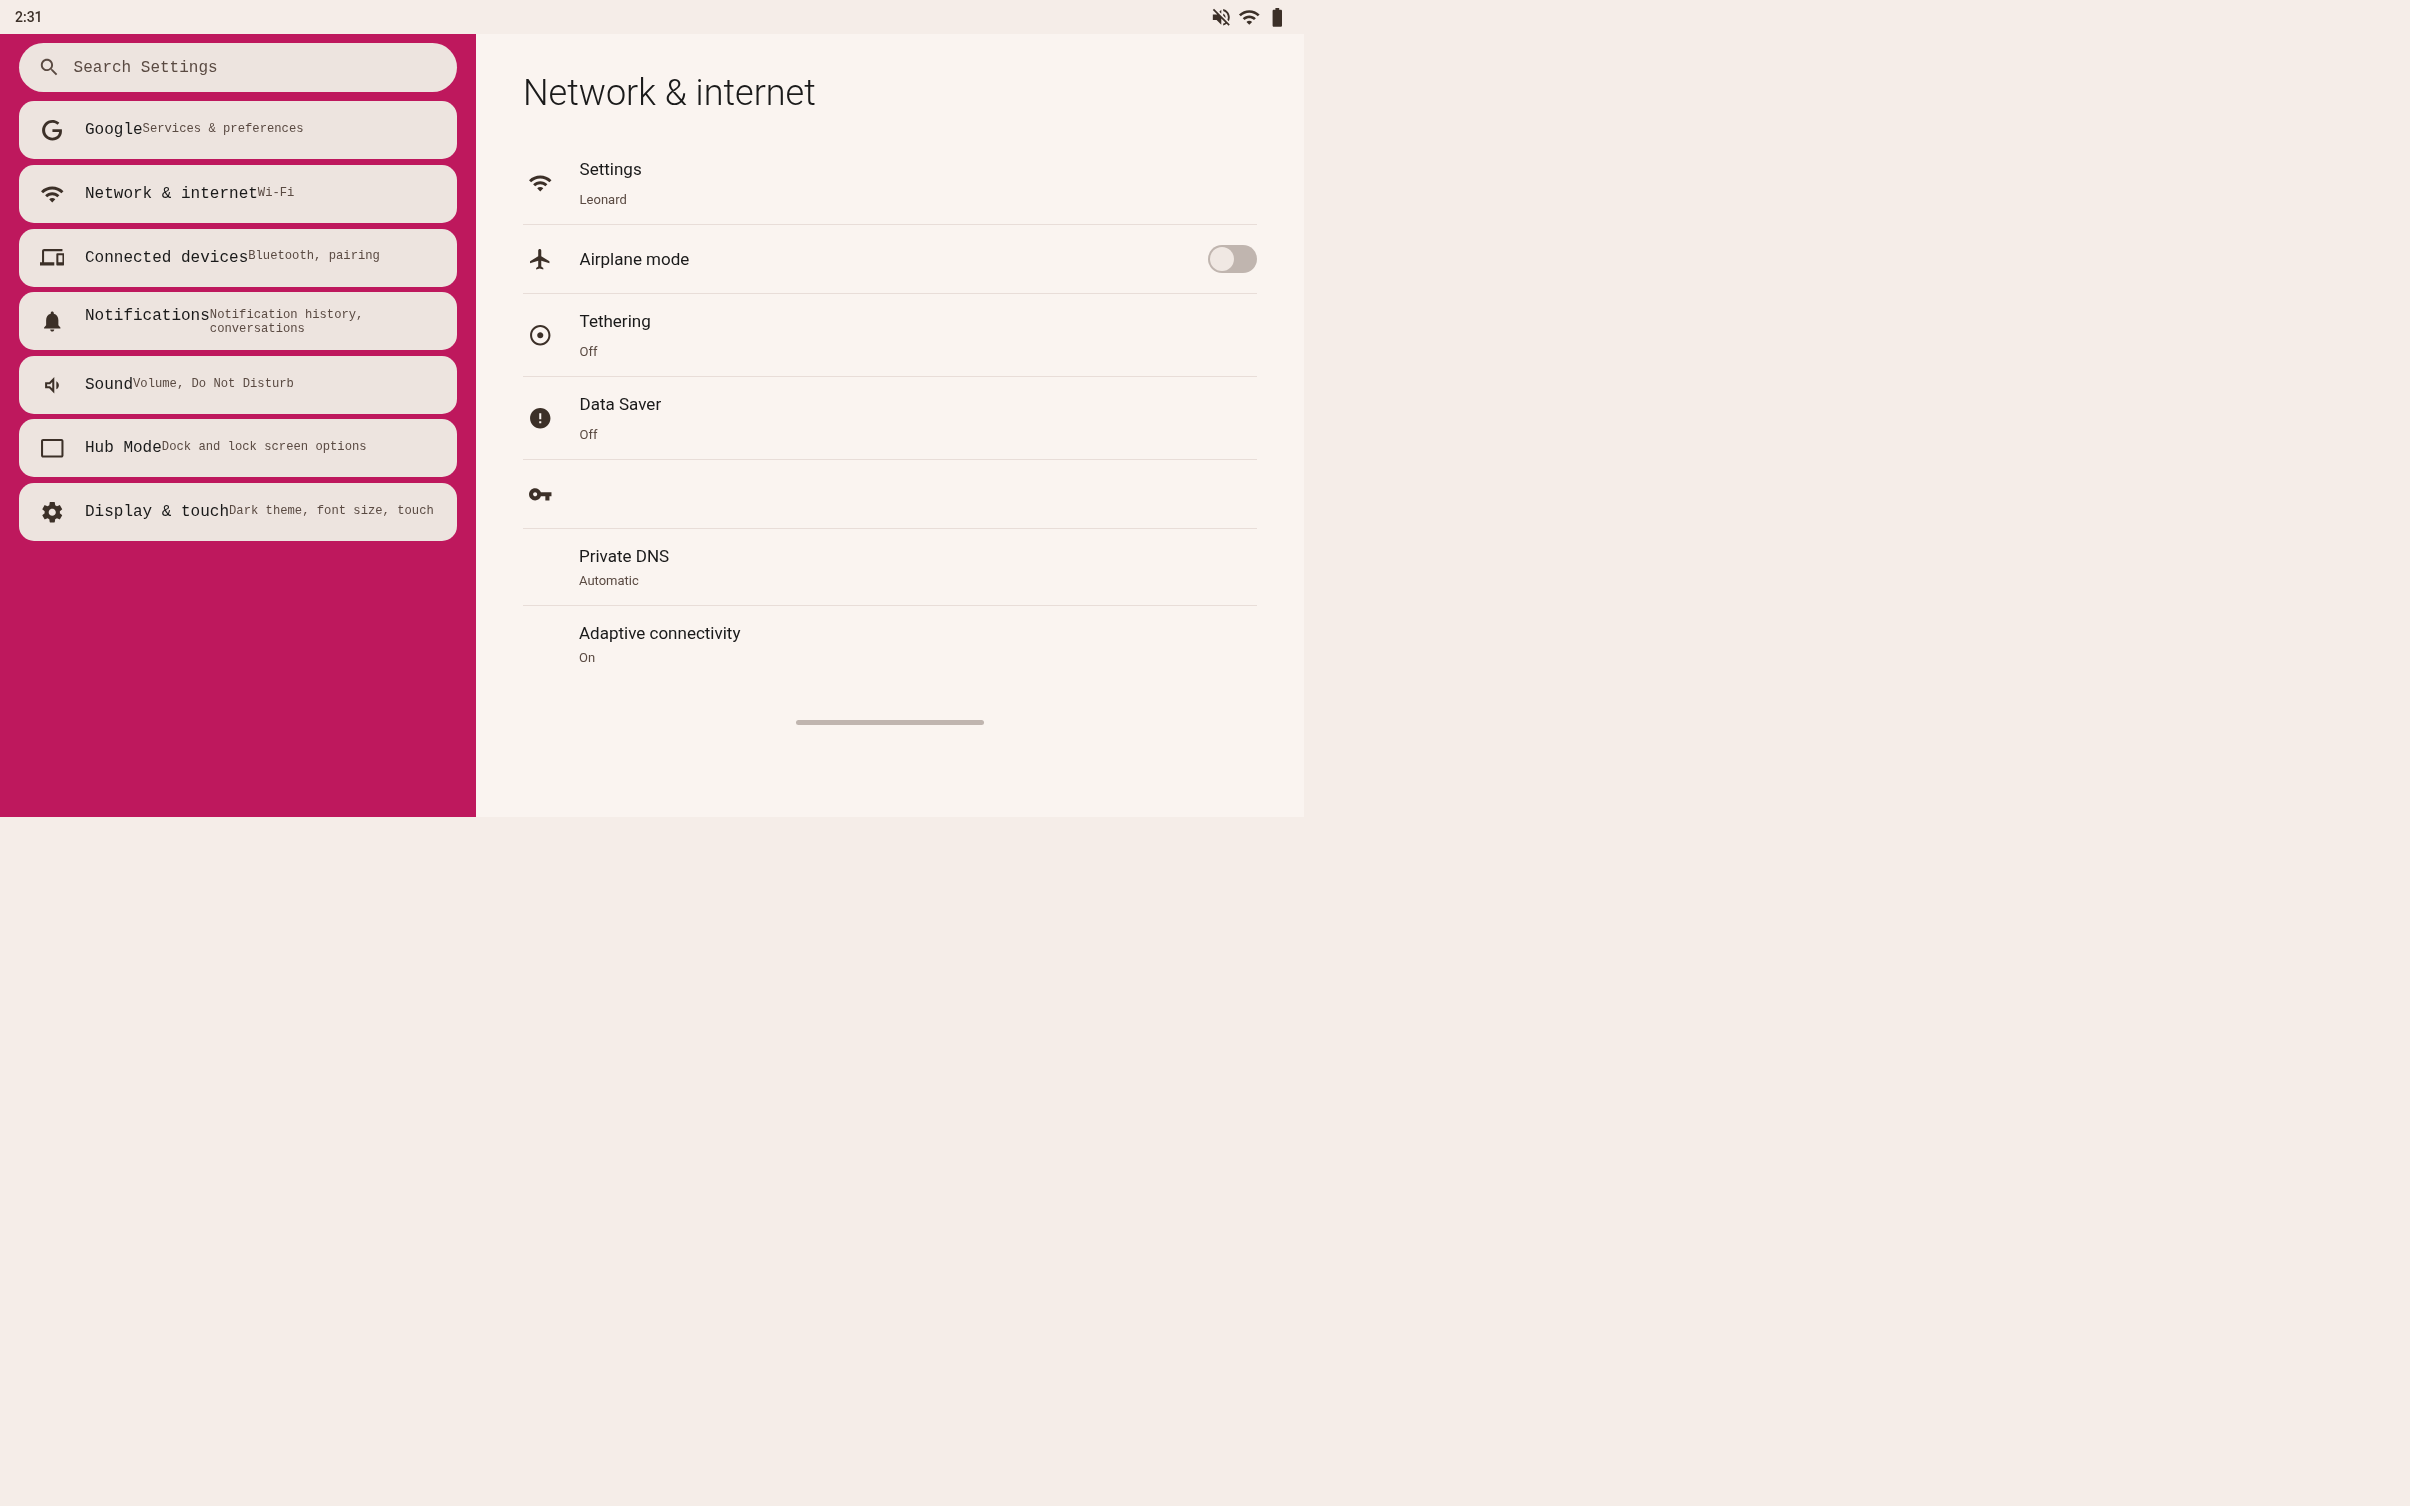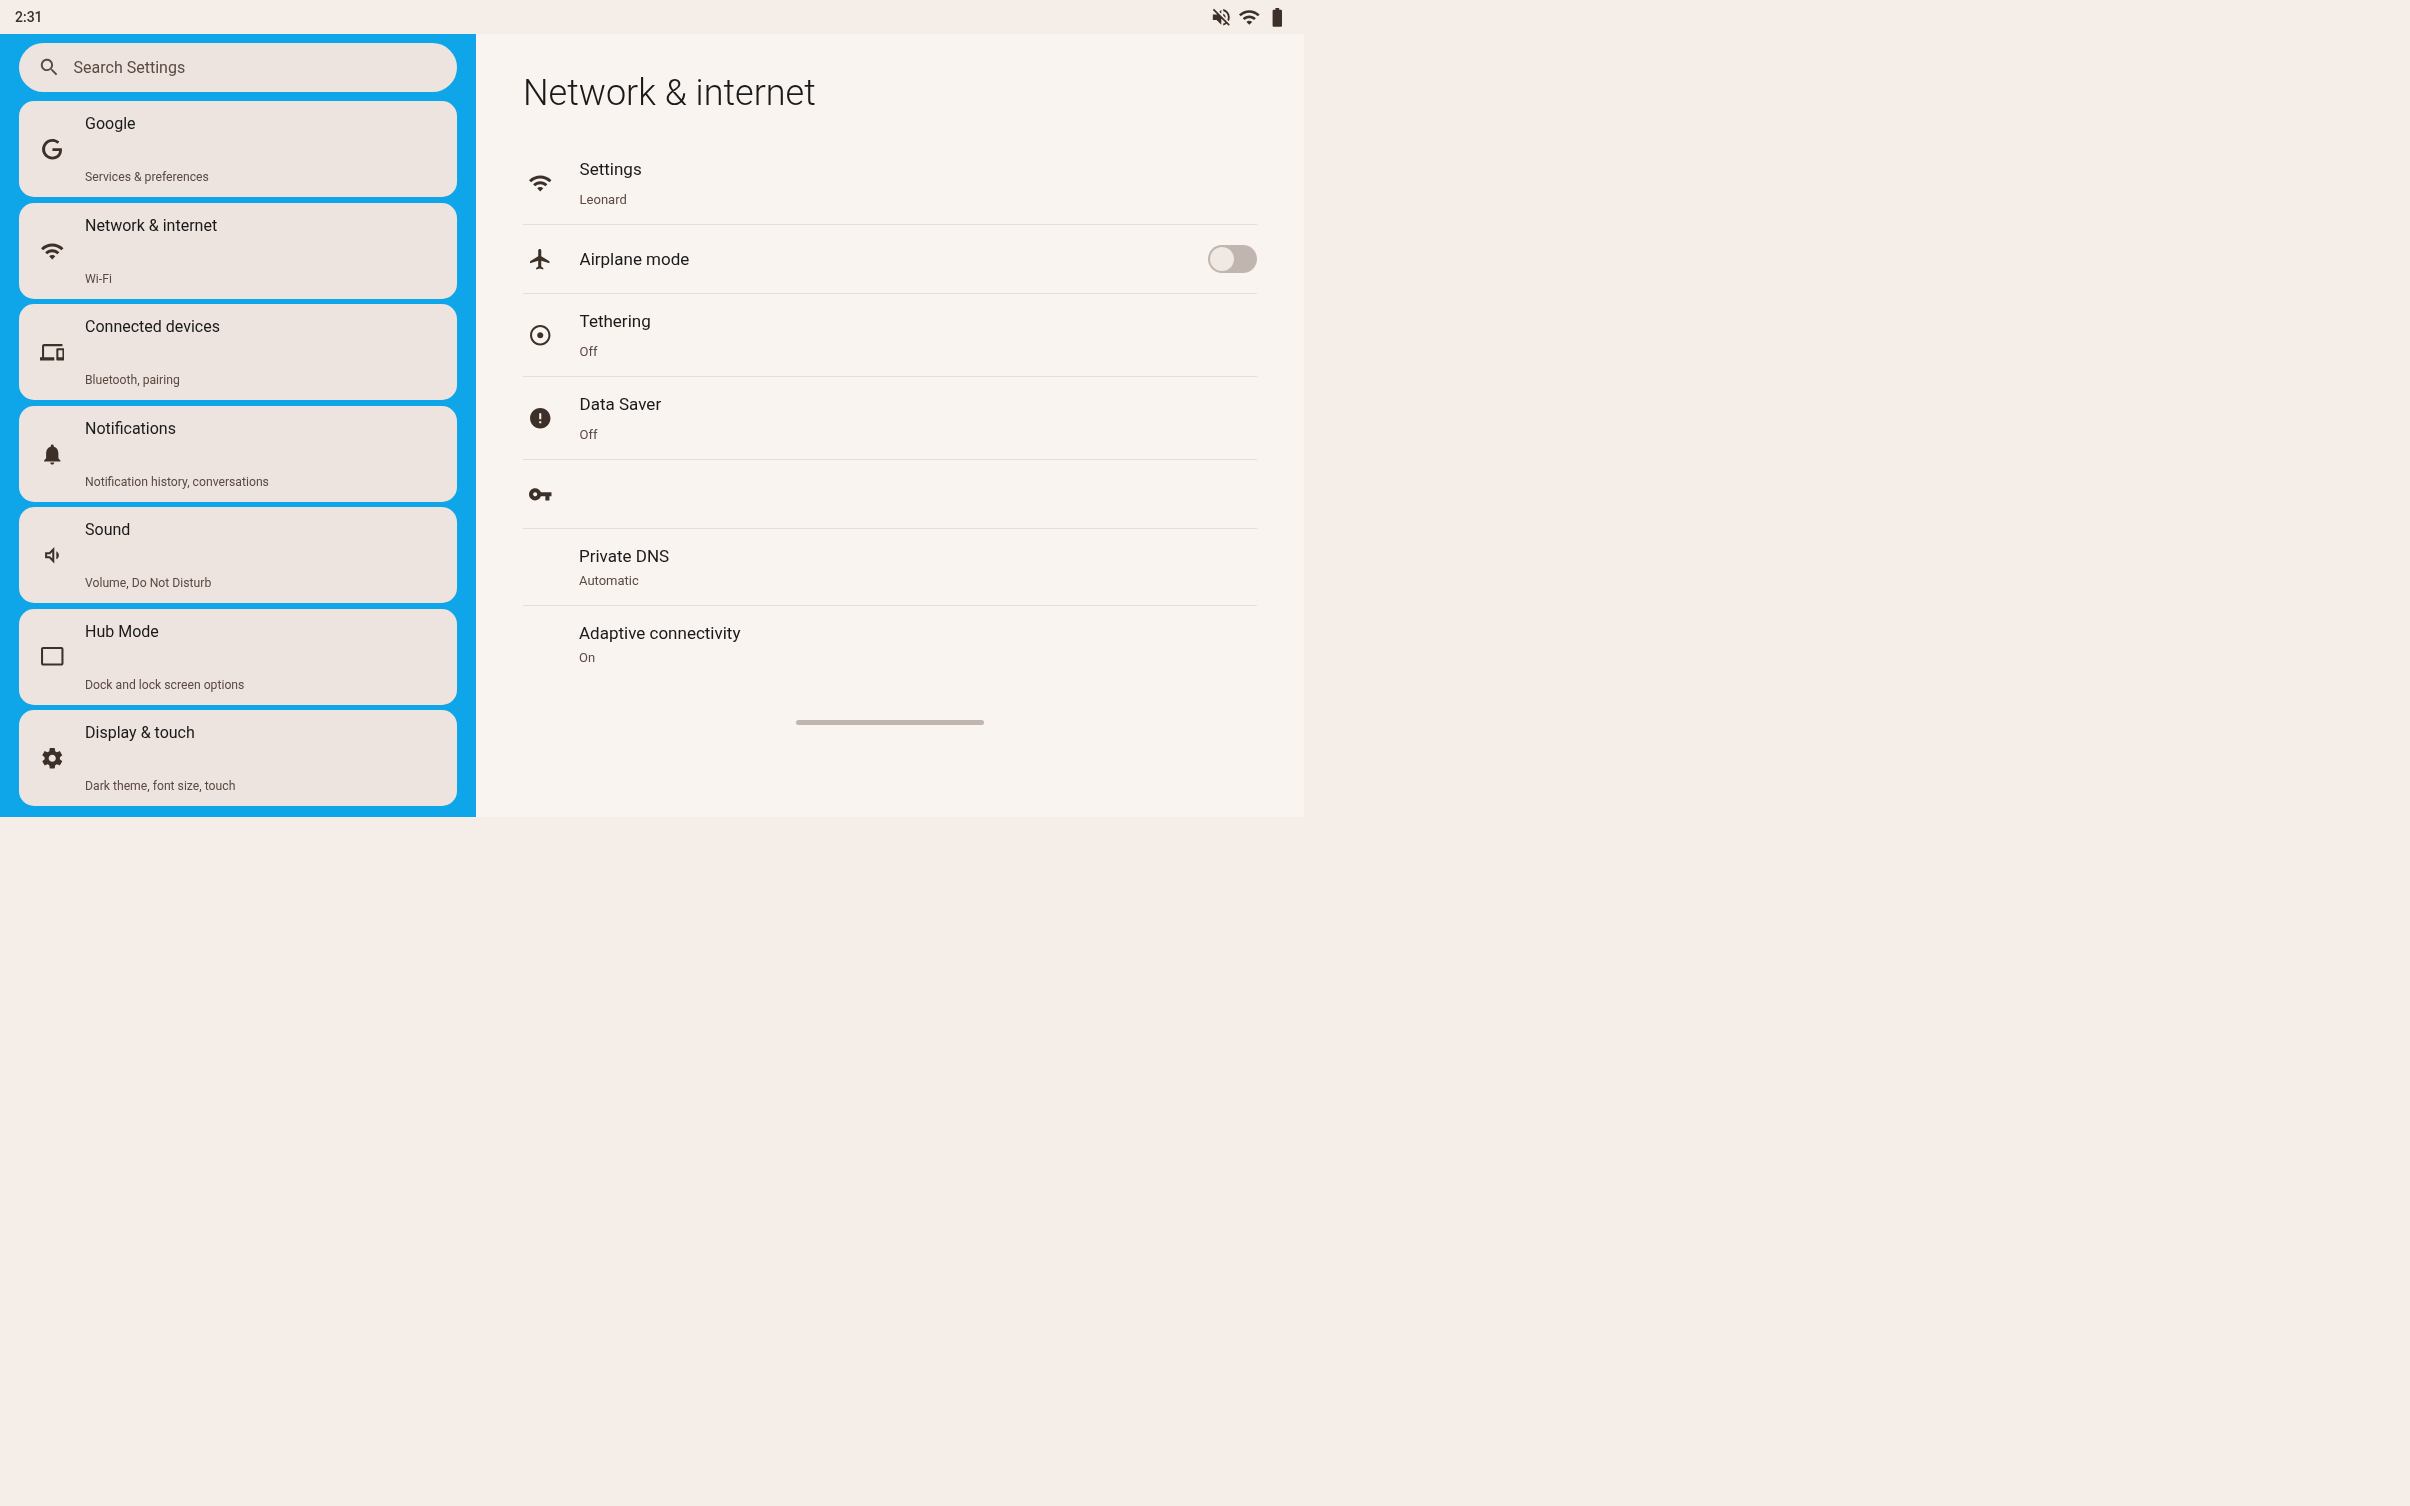--- a/index.html
+++ b/index.html
@@ -37,27 +37,28 @@
     
     .main-layout {
       display: flex;
       flex: 1;
       overflow: hidden;
     }
 
     
     .sidebar {
       width: 476px;
-      background: #0ea5e9;
+      background: #be185d;
       padding: 9.4px 19px;
       display: flex;
       flex-direction: column;
       gap: 5.6px;
       overflow-y: auto;
       flex-shrink: 0;
+      font-family: Liberation Mono, monospace;
     }
 
     
     .search-bar {
       background: #ede4df;
       border-radius: 28px;
       padding: 13px 19px;
       display: flex;
       align-items: center;
       gap: 13px;
@@ -87,22 +88,21 @@
       height: 32px;
       display: flex;
       align-items: center;
       justify-content: center;
       font-size: 21px;
       color: #3c3028;
       flex-shrink: 0;
     }
     .sidebar-item-text {
       display: flex;
-      flex-direction: column;
-      gap: 36px;
+      flex-direction: row;
     }
     .sidebar-item-title {
       font-size: 16px;
       color: #1a1a1a;
       font-weight: 400;
     }
     .sidebar-item-subtitle {
       font-size: 12.2px;
       color: #5a4a42;
       margin-top: 0.9px;

